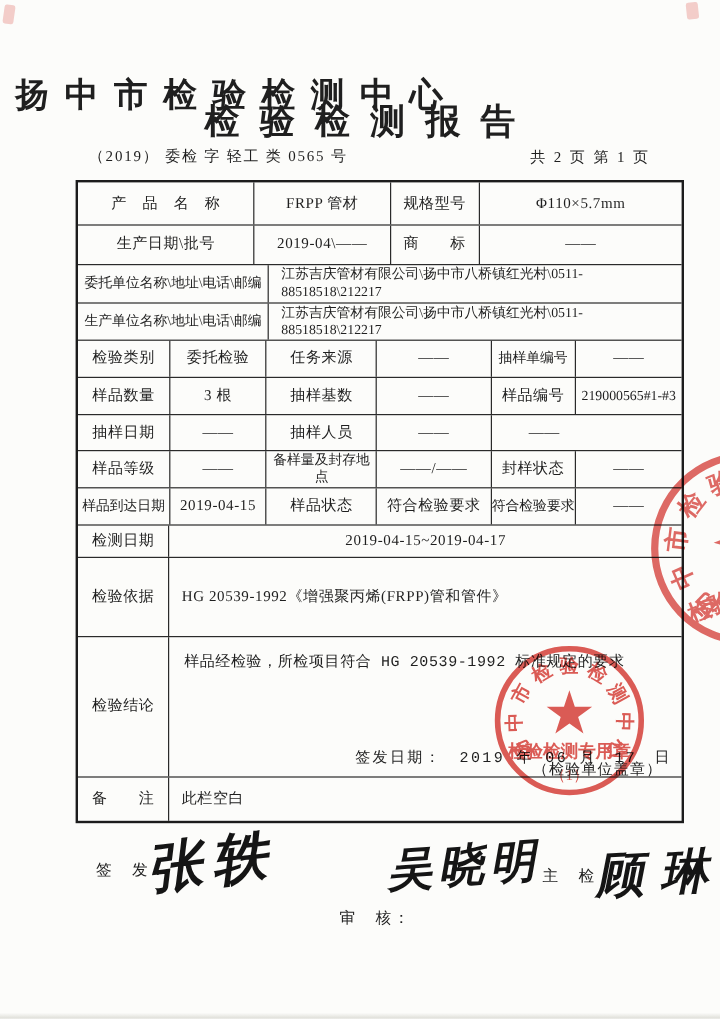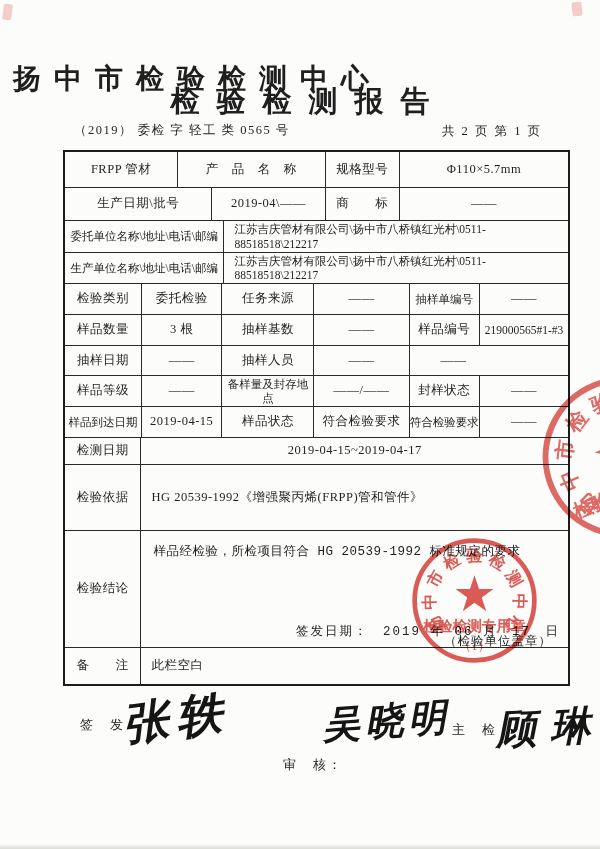--- a/index.html
+++ b/index.html
@@ -65,22 +65,22 @@
   <div class="cm" id="cm-tr"></div>
 
   <div class="org-name">扬中市检验检测中心</div>
   <div class="report-title">检验检测报告</div>
   <div class="report-no">（2019） 委检 字 轻工 类 0565 号</div>
   <div class="page-info">共 2 页 第 1 页</div>
 
   <div class="tbl">
 
     <div class="row cols4" style="height:35px">
+      <div class="cell c0">产　品　名　称</div>
       <div class="cell c1">FRPP 管材</div>
-      <div class="cell c0">产　品　名　称</div>
       <div class="cell c2">规格型号</div>
       <div class="cell c3">Φ110×5.7mm</div>
     </div>
 
     <div class="row cols4" style="height:32px">
       <div class="cell c0">生产日期\批号</div>
       <div class="cell c1">2019-04\——</div>
       <div class="cell c2">商　　标</div>
       <div class="cell c3">——</div>
     </div>

